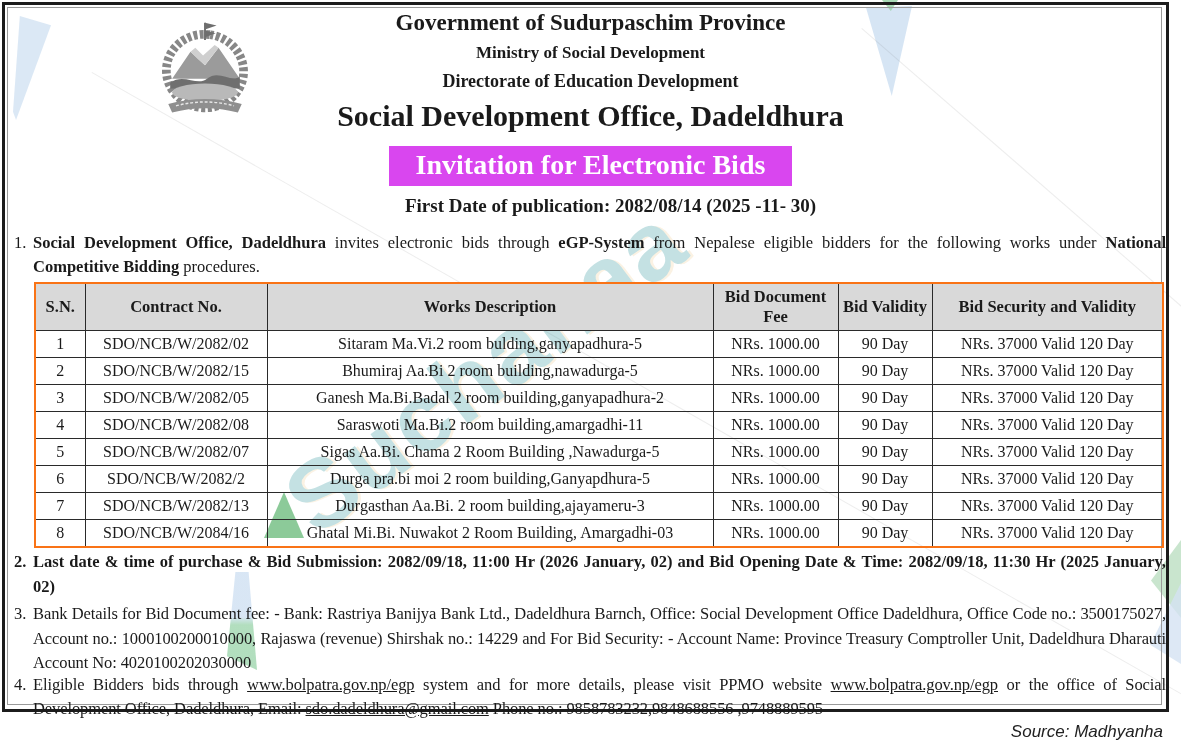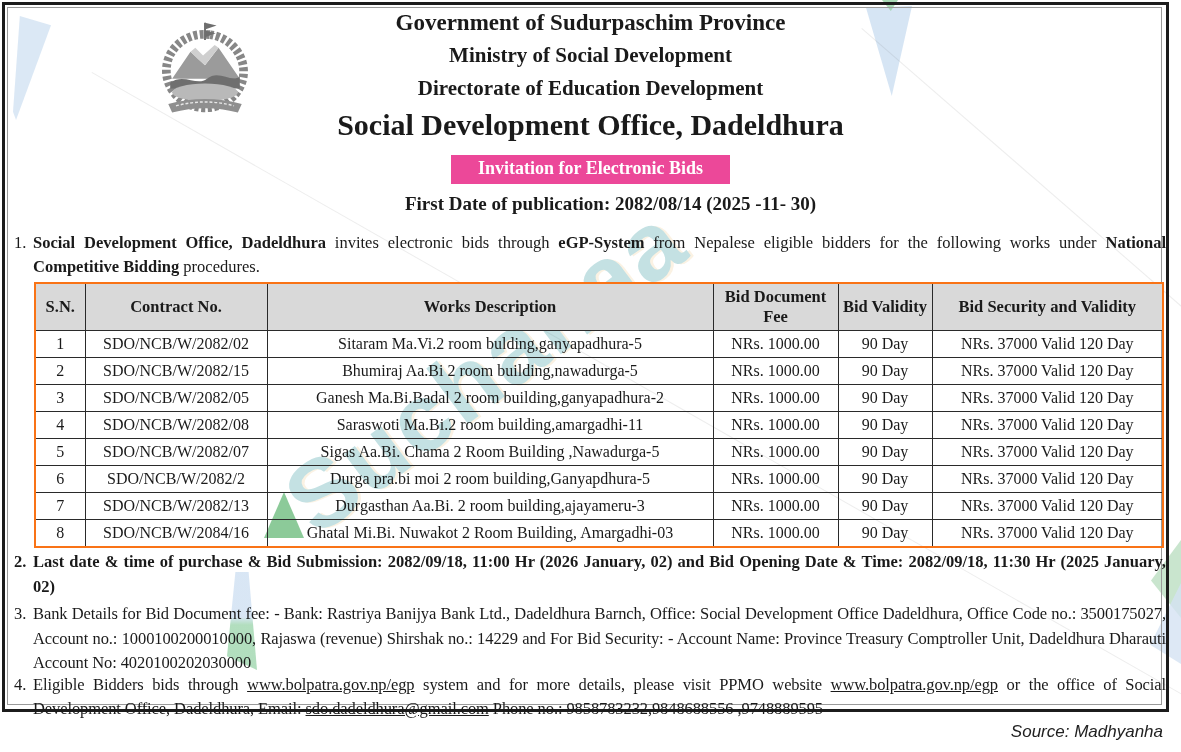--- a/index.html
+++ b/index.html
@@ -34,25 +34,25 @@
             align-items:center;justify-content:center;transform:rotate(-37deg);
             pointer-events:none;font-family:"Liberation Sans",sans-serif;}
   .wm-brand span{font-size:96px;font-weight:bold;letter-spacing:2px;opacity:.26;
             color:#1e8d96;text-shadow:2px 2px 0 rgba(224,163,61,.55);}
   .wm-tag{position:absolute;left:598px;top:292px;transform:rotate(-36deg);pointer-events:none;
             font-family:"Liberation Sans",sans-serif;font-style:italic;font-size:20px;
             color:#9aa0a6;opacity:.55;letter-spacing:3px;}
   
   .hdr{position:absolute;left:0;top:6px;width:100%;text-align:center;}
   .hdr-l1{font-size:23px;font-weight:bold;margin-top:4px;}
-  .hdr-l2{font-size:21px;font-weight:bold;margin-top:7px;}
-  .hdr-l3{font-size:21px;font-weight:bold;margin-top:8px;}
+  .hdr-l2{font-size:17px;font-weight:bold;margin-top:7px;}
+  .hdr-l3{font-size:18px;font-weight:bold;margin-top:8px;}
   .hdr-l4{font-size:30px;font-weight:bold;margin-top:7px;}
-  .banner{display:inline-block;margin-top:13px;background:#ec4899;color:#fff;
-          font-size:18px;font-weight:bold;padding:3px 27px 5px;}
+  .banner{display:inline-block;margin-top:13px;background:#d946ef;color:#fff;
+          font-size:28px;font-weight:bold;padding:3px 27px 5px;}
   .pubdate{font-size:19px;font-weight:bold;margin-top:9px;padding-left:40px;}
   .emblem{position:absolute;left:147px;top:18px;width:116px;height:108px;}
   
   .para{position:absolute;left:14px;width:1152px;text-align:justify;}
   .para .num{position:absolute;left:0;top:0;}
   .para .body{display:block;padding-left:19px;}
   .p1{top:231px;font-size:16.5px;line-height:24px;}
   .p2{top:549px;font-size:16.5px;line-height:25px;font-weight:bold;}
   .p3{top:602px;font-size:16.5px;line-height:24.5px;letter-spacing:-0.1px;}
   .p4{top:673px;font-size:16.5px;line-height:24px;letter-spacing:-0.1px;}

